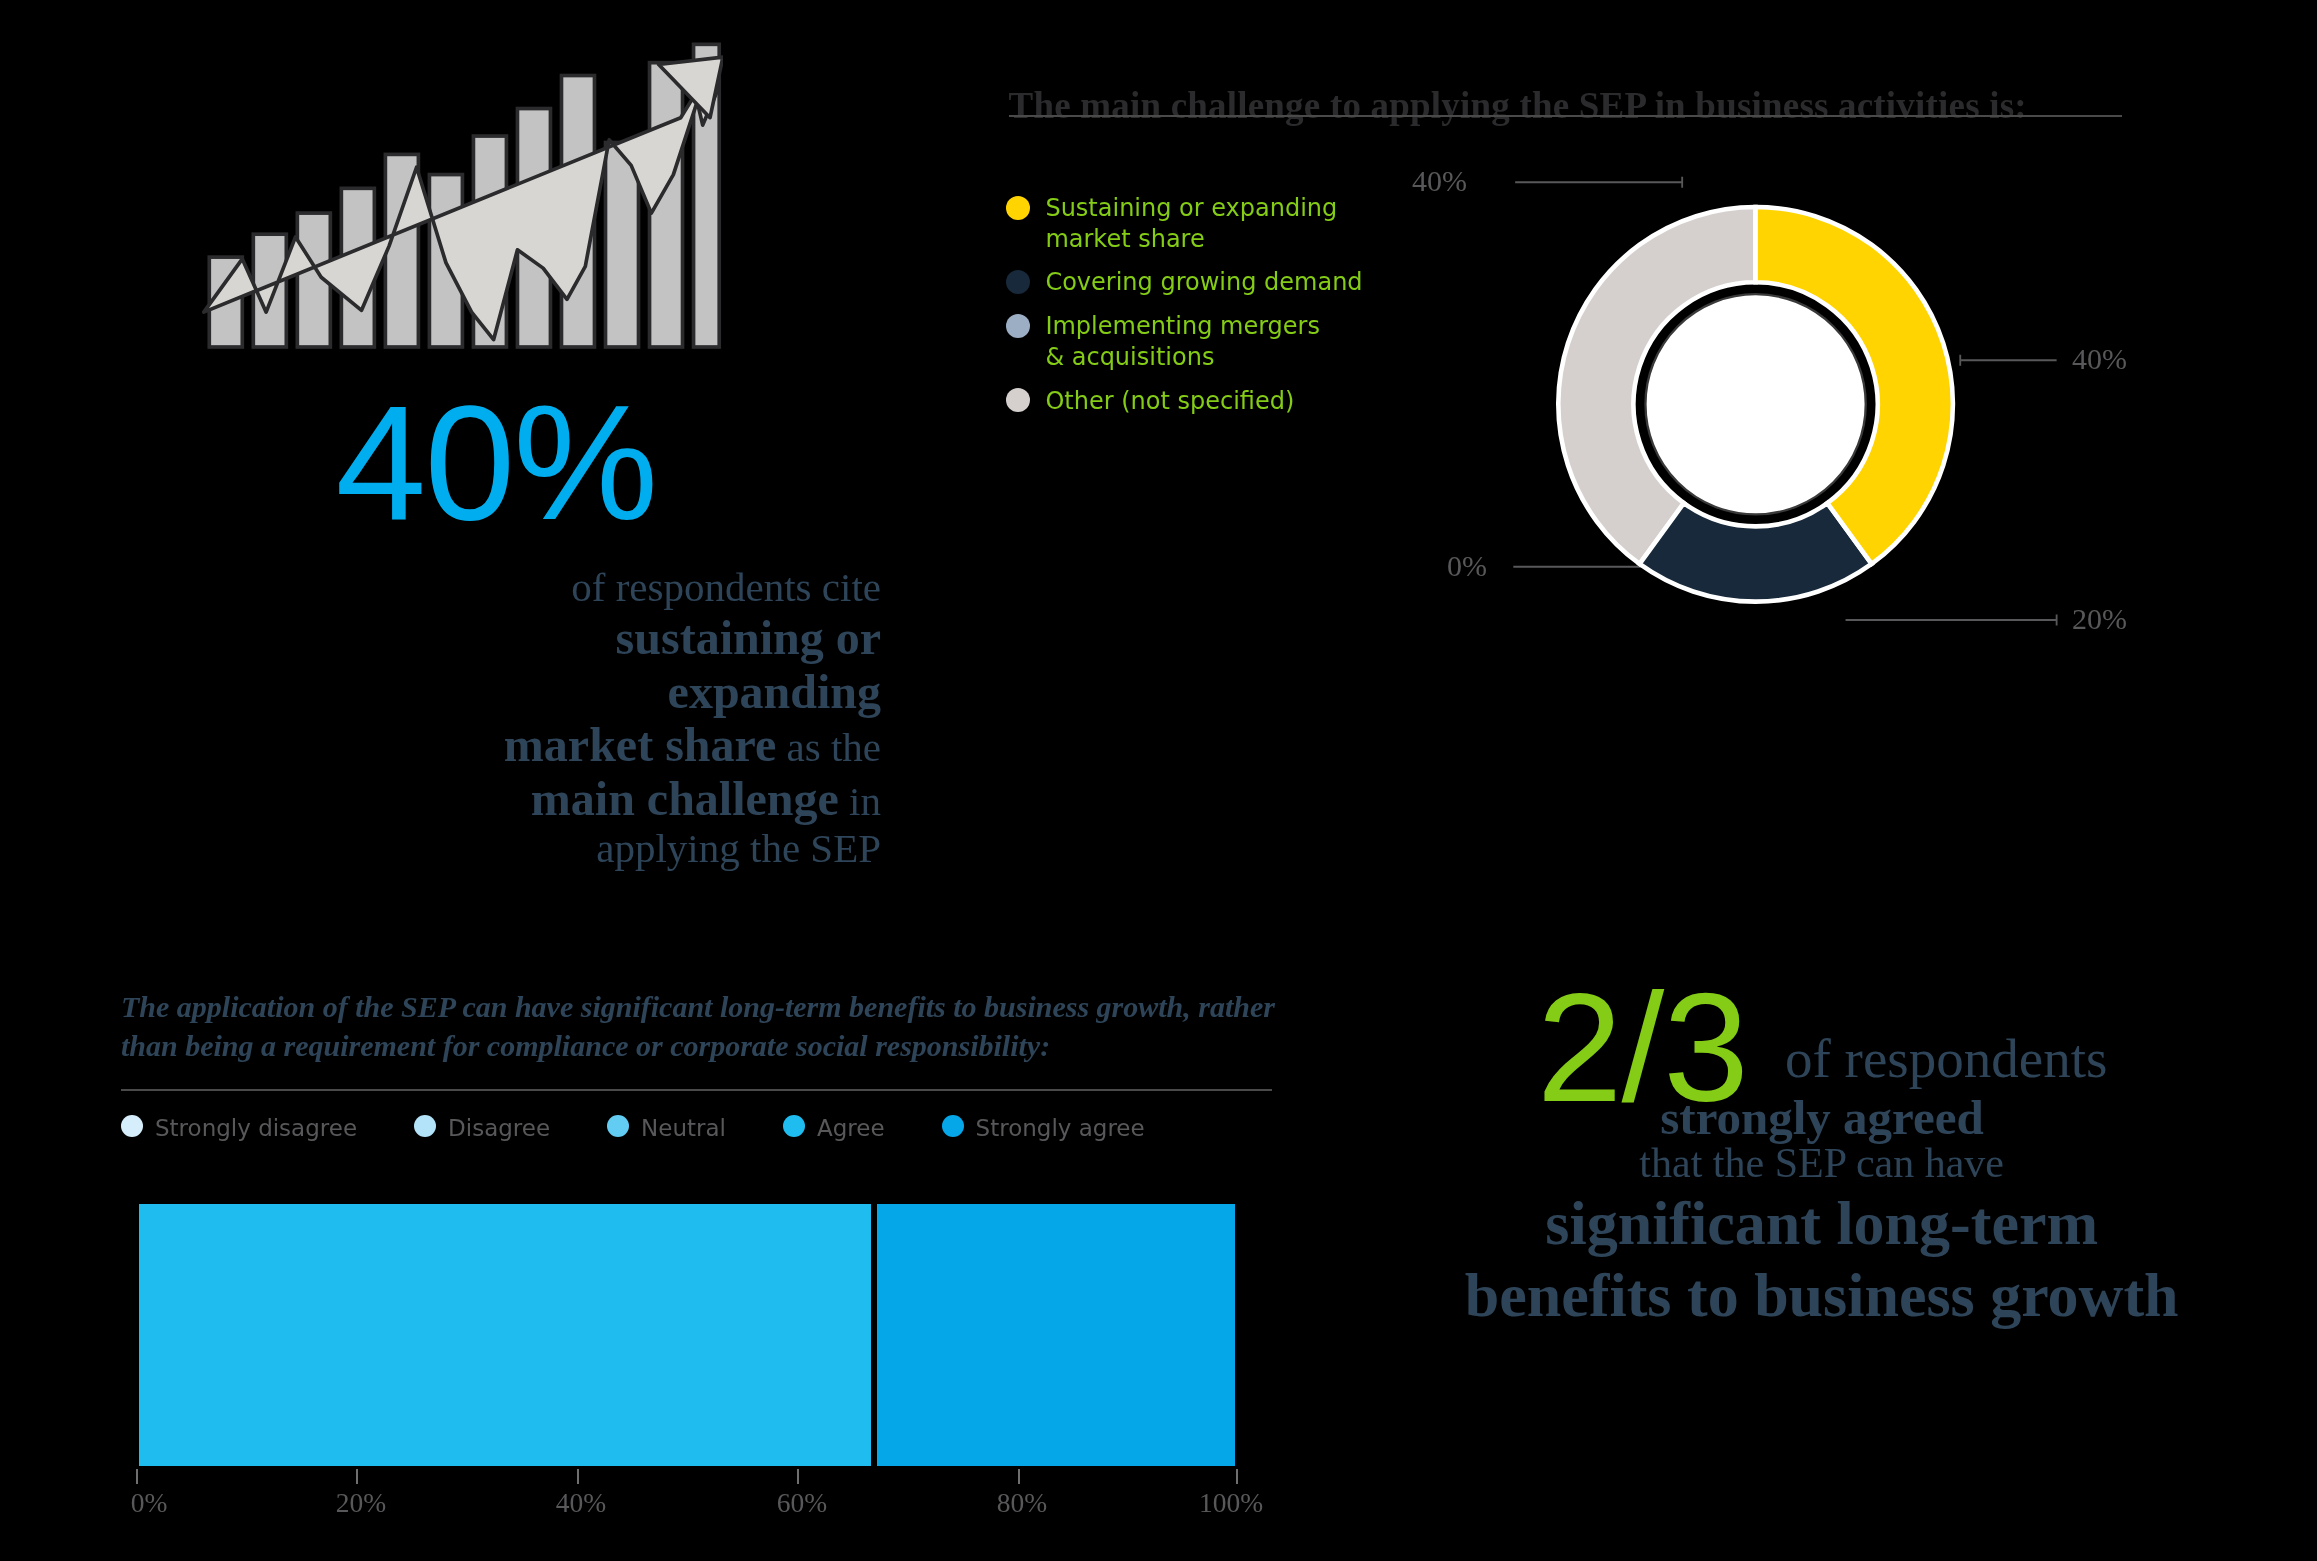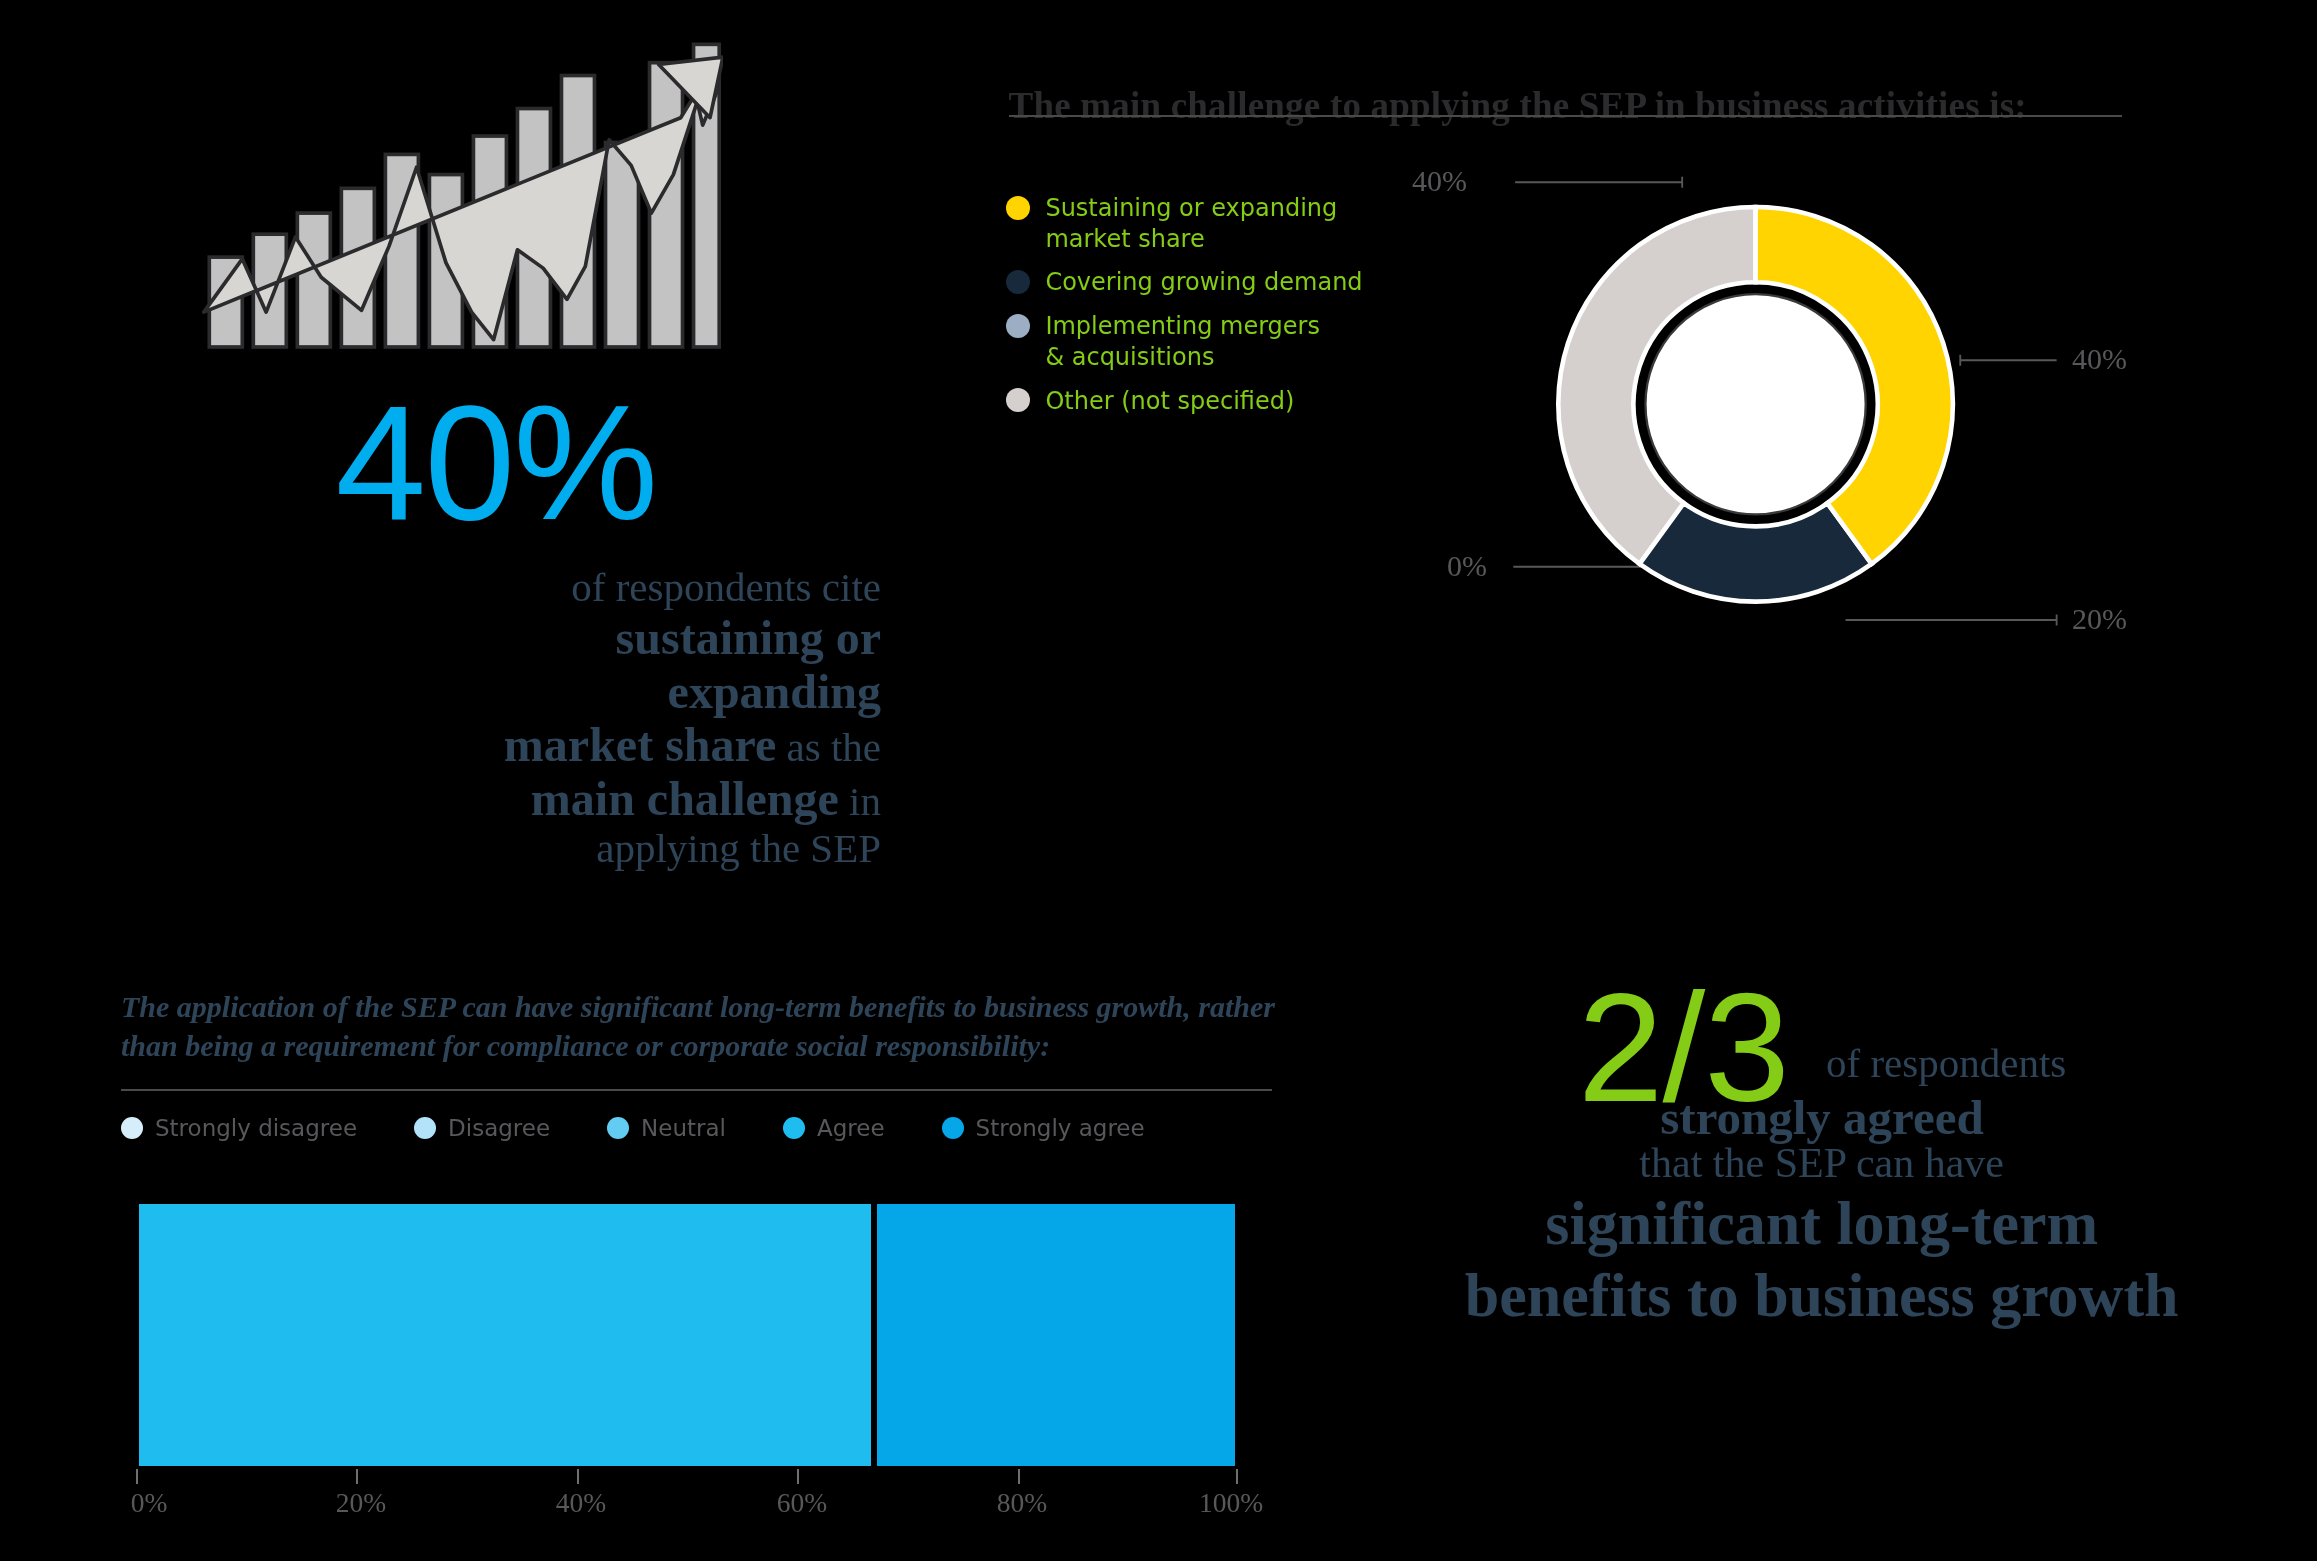--- a/index.html
+++ b/index.html
@@ -142,21 +142,20 @@
     background: #4A4A4A;
   }
   #bar-legend {
     position: absolute;
     left: 121px; top: 206px;
     display: flex;
     align-items: center;
   }
   .blg-item {
     display: flex;
-    align-items: center;
     margin-right: 57px;
   }
   .blg-dot {
     width: 22px; height: 22px;
     border-radius: 50%;
     margin-right: 12px;
     flex: 0 0 22px;
   }
   .blg-label {
     font-family: "DejaVu Sans", sans-serif;
@@ -215,21 +214,21 @@
   #frac-big {
     font-family: "Liberation Sans", sans-serif;
     font-size: 154px;
     font-weight: 400;
     line-height: 1;
     color: #84cc16;
     letter-spacing: -0.9px;
   }
   #frac-tail {
     font-family: "Liberation Serif", serif;
-    font-size: 41px;
+    font-size: 55px;
     color: #2E4458;
     margin-left: 37px;
     position: relative;
     top: -24px;
   }
   #q4-caption {
     position: absolute;
     left: 9.2px; top: 230px;
     width: 973px;
     text-align: center;

